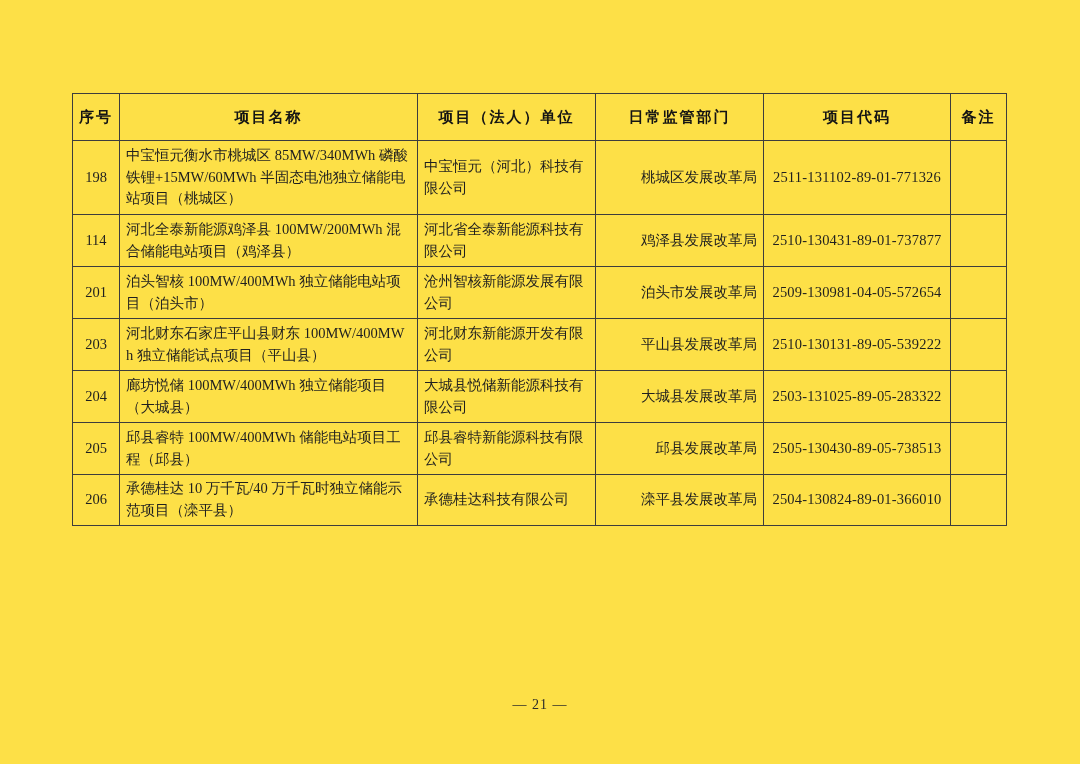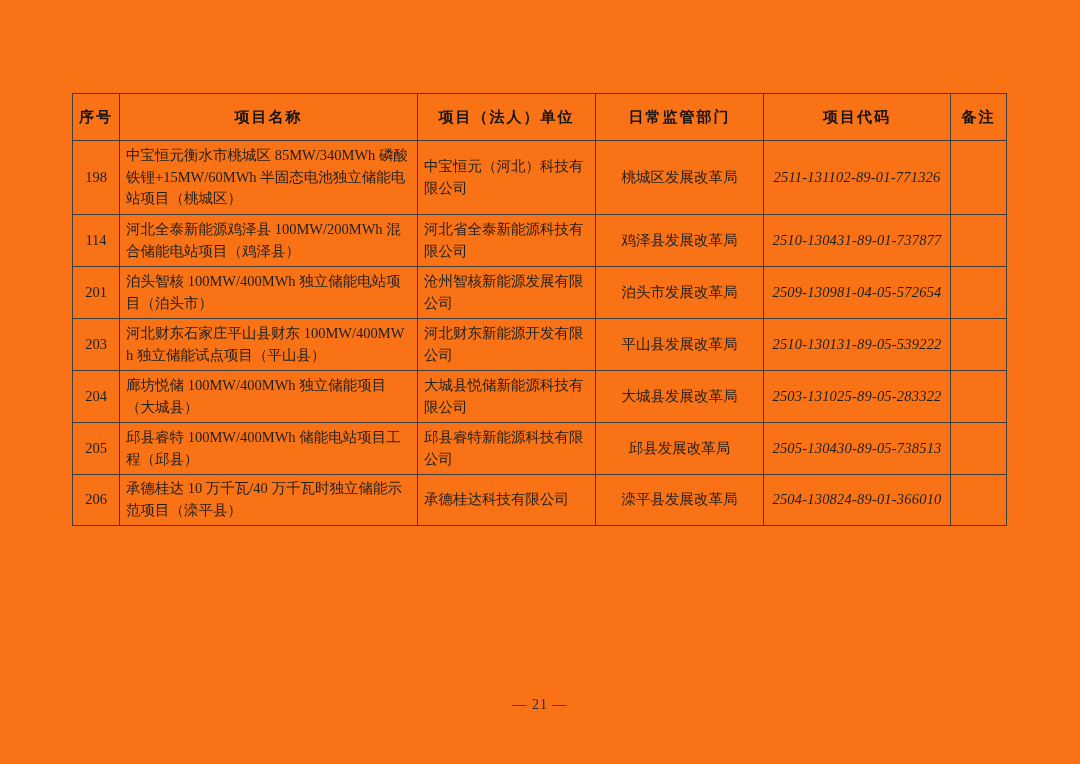--- a/index.html
+++ b/index.html
@@ -8,21 +8,21 @@
     width: 1080px;
     height: 764px;
     position: relative;
     font-family: "Liberation Serif", "DejaVu Serif", serif;
     color: #1f1f1f;
     overflow: hidden;
   }
   .page {
     position: absolute;
     inset: 0;
-    background: #f97316;
+    background: #fde047;
   }
   table.doc-table {
     position: absolute;
     left: 72px;
     top: 93px;
     width: 934px;
     border-collapse: collapse;
     table-layout: fixed;
   }
   .doc-table th, .doc-table td {
@@ -39,22 +39,22 @@
     font-size: 15px;
     letter-spacing: 2px;
     color: #141414;
   }
   .doc-table tbody td { height: 52px; padding: 3px 6px; }
   .doc-table tbody tr:first-child td { height: 74px; }
   .doc-table tbody tr:last-child td { height: 50px; }
   .c-no    { text-align: center; padding: 3px 2px; }
   .c-name  { text-align: left; }
   .c-comp  { text-align: left; }
-  .c-dept  { text-align: center; }
-  .c-code  { text-align: center; font-size: 15px; letter-spacing: 0.2px; font-style: italic; }
+  .c-dept  { text-align: right; }
+  .c-code  { text-align: center; font-size: 15px; letter-spacing: 0.2px; }
   .c-rem   { text-align: center; }
   .page-footer {
     position: absolute;
     top: 697px;
     left: 0;
     width: 100%;
     text-align: center;
     font-size: 14px;
     color: #2a2a2a;
     letter-spacing: 1px;

